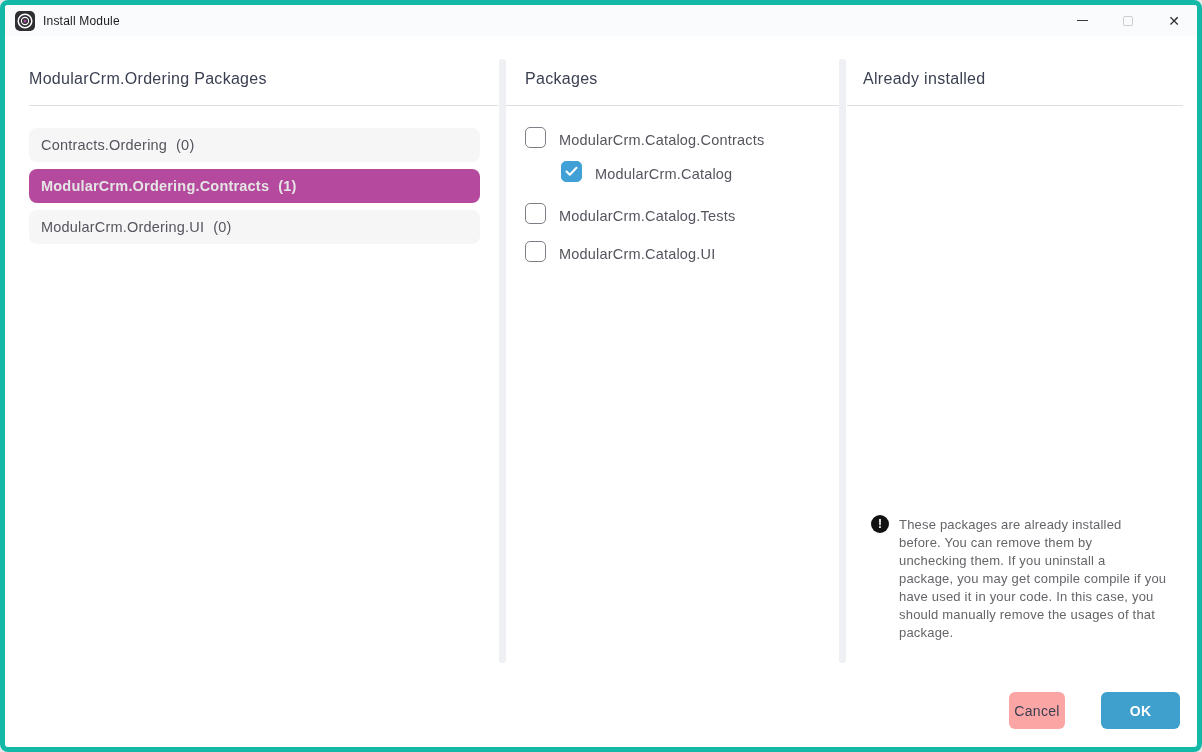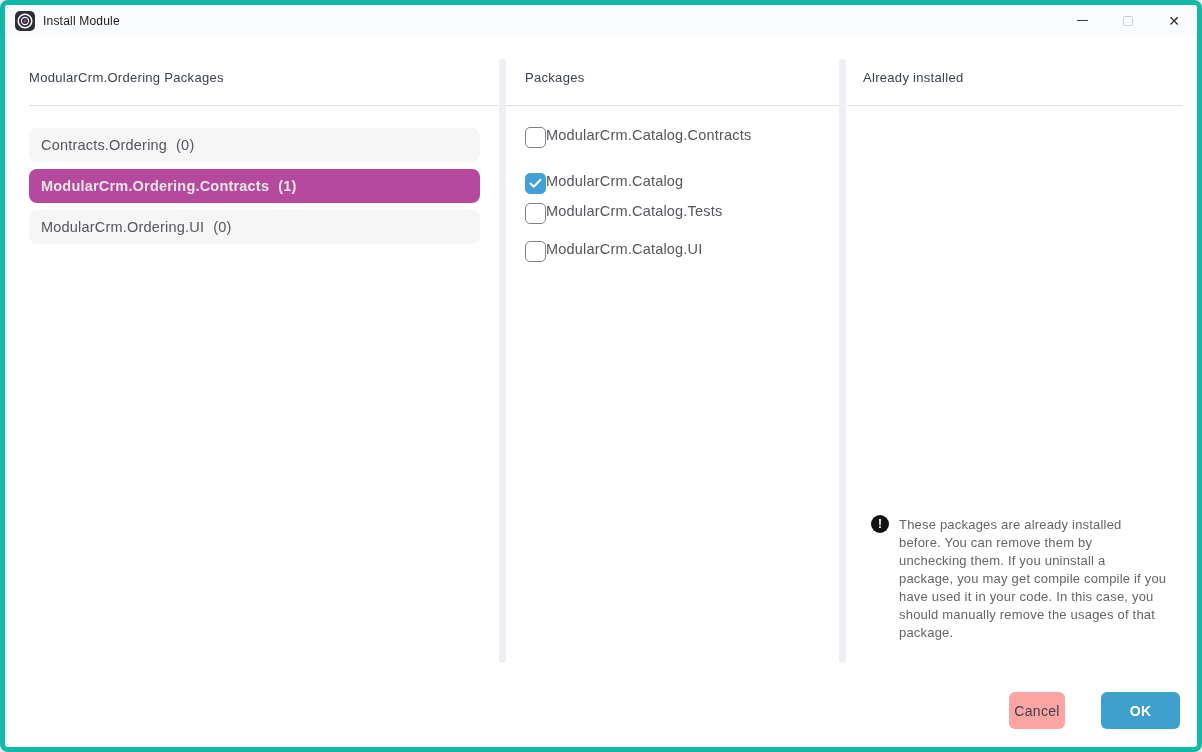--- a/index.html
+++ b/index.html
@@ -14,33 +14,33 @@
     background:#fafbfd; display:flex; align-items:center;
   }
   .app-icon { margin-left:10px; width:20px; height:20px; flex:0 0 auto; }
   .title-text { margin-left:8px; font-size:12px; color:#1b1b1b; letter-spacing:0.2px; }
   .win-controls { margin-left:auto; display:flex; height:100%; }
   .win-btn { width:46px; height:31px; display:flex; align-items:center; justify-content:center; cursor:default; }
   .glyph-min { width:11px; height:1px; background:#3a3a3a; }
   .glyph-max { width:10px; height:10px; border:1px solid #ccd0d5; border-radius:2px; }
   .glyph-close { font-size:14px; color:#2c2c2c; line-height:1; }
   
-  .col-header { position:absolute; top:65px; font-size:13px; font-weight:500; color:#3a3f51; letter-spacing:0.3px; }
+  .col-header { position:absolute; top:65px; font-size:16px; font-weight:500; color:#3a3f51; letter-spacing:0.3px; }
   .rule { position:absolute; top:100px; height:1px; background:#dcdfe3; }
   .vbar { position:absolute; top:54px; height:604px; width:7px; background:#eef0f3; border-radius:3px; }
   
   .pkg-item {
     position:absolute; left:24px; width:451px; height:34px; border-radius:8px;
     background:#f6f6f7; display:flex; align-items:center; padding:0 12px;
     font-size:14.5px; color:#55555e; letter-spacing:0.2px; cursor:pointer;
   }
   .pkg-item .count { margin-left:9px; }
   .pkg-item.selected { background:#b5499e; color:#e5e5e5; font-weight:700; }
   
-  .chk-row { position:absolute; left:520px; display:flex; align-items:flex-start; cursor:pointer; }
+  .chk-row { position:absolute; left:520px; display:flex; align-items:flex-end; gap:13px; cursor:pointer; }
   .chk-box {
     width:21px; height:21px; border-radius:5px; border:1.5px solid #7f7f88;
     background:#ffffff; display:flex; align-items:center; justify-content:center; flex:0 0 auto;
   }
   .chk-box.checked { background:#41a1d6; border-color:#41a1d6; }
   .chk-label { font-size:14.5px; color:#55555e; letter-spacing:0.2px; }
   
   .note-icon {
     position:absolute; left:866px; top:510px; width:18px; height:18px; border-radius:50%;
     background:#121212; color:#ffffff; font-size:12px; font-weight:700;
@@ -105,21 +105,21 @@
   </div>
   <div class="pkg-item" style="top:205px;">
     <span>ModularCrm.Ordering.UI</span>
     <span class="count">(0)</span>
   </div>
 
   <div class="chk-row" style="top:122px;">
     <span class="chk-box"></span>
     <span class="chk-label">ModularCrm.Catalog.Contracts</span>
   </div>
-  <div class="chk-row" style="top:168px;">
+  <div class="chk-row" style="top:156px;margin-left:36px;">
     <span class="chk-box checked">
       <svg width="13" height="11" viewBox="0 0 13 11">
           <polyline points="1.5,5.5 4.8,8.8 11.5,1.8" fill="none" stroke="#ffffff" stroke-width="2" stroke-linecap="round" stroke-linejoin="round"></polyline>
         </svg>
     </span>
     <span class="chk-label">ModularCrm.Catalog</span>
   </div>
   <div class="chk-row" style="top:198px;">
     <span class="chk-box"></span>
     <span class="chk-label">ModularCrm.Catalog.Tests</span>

